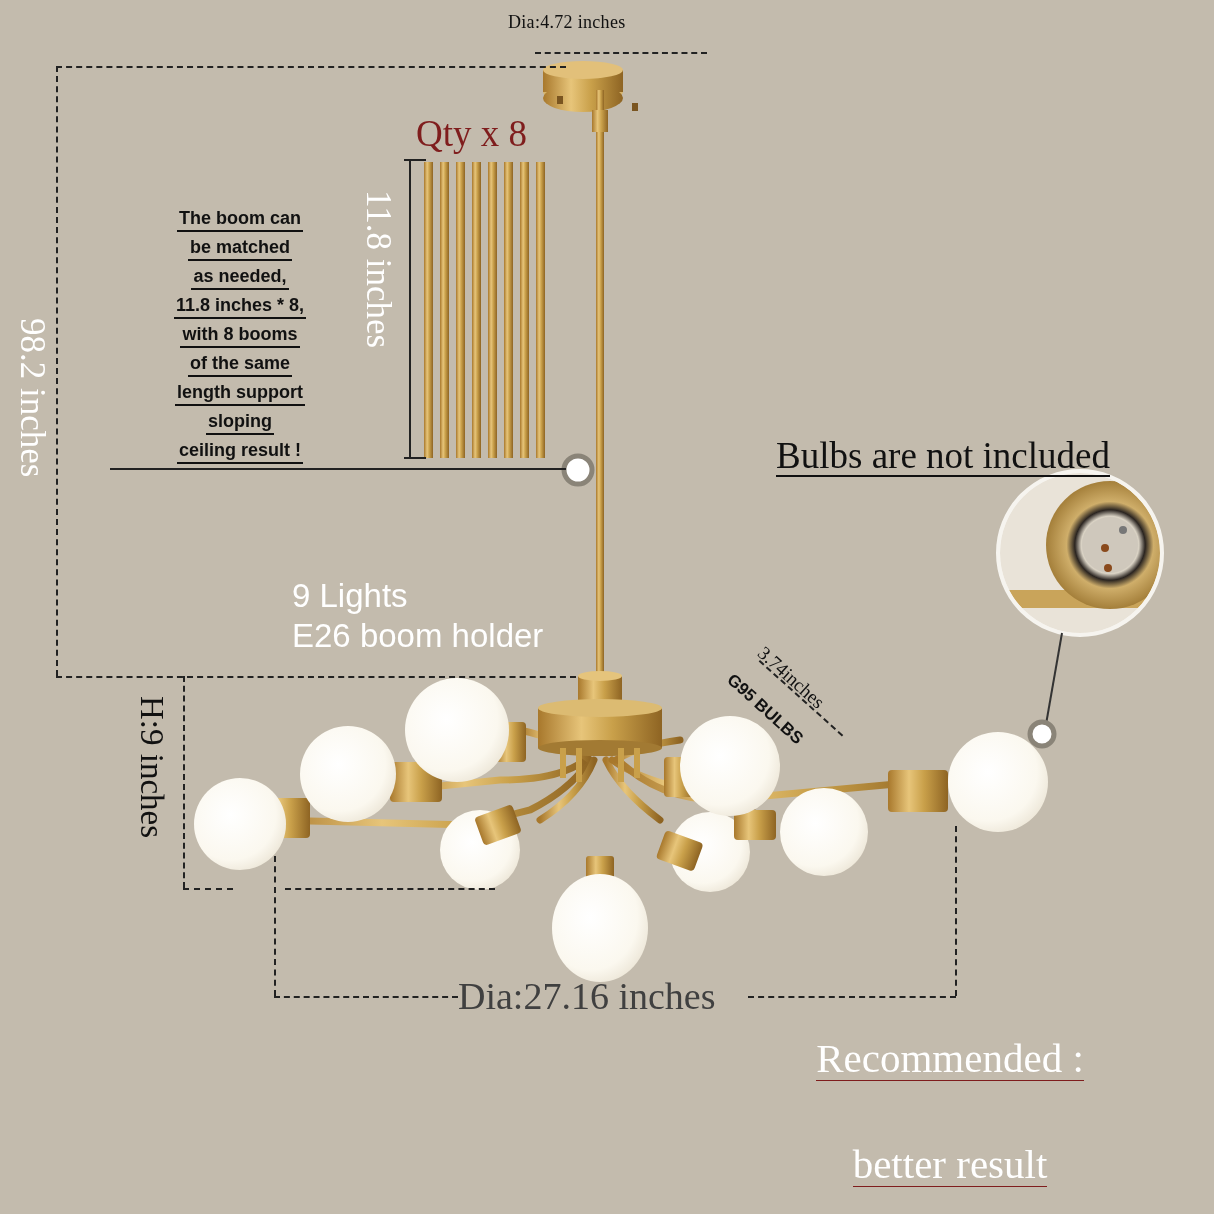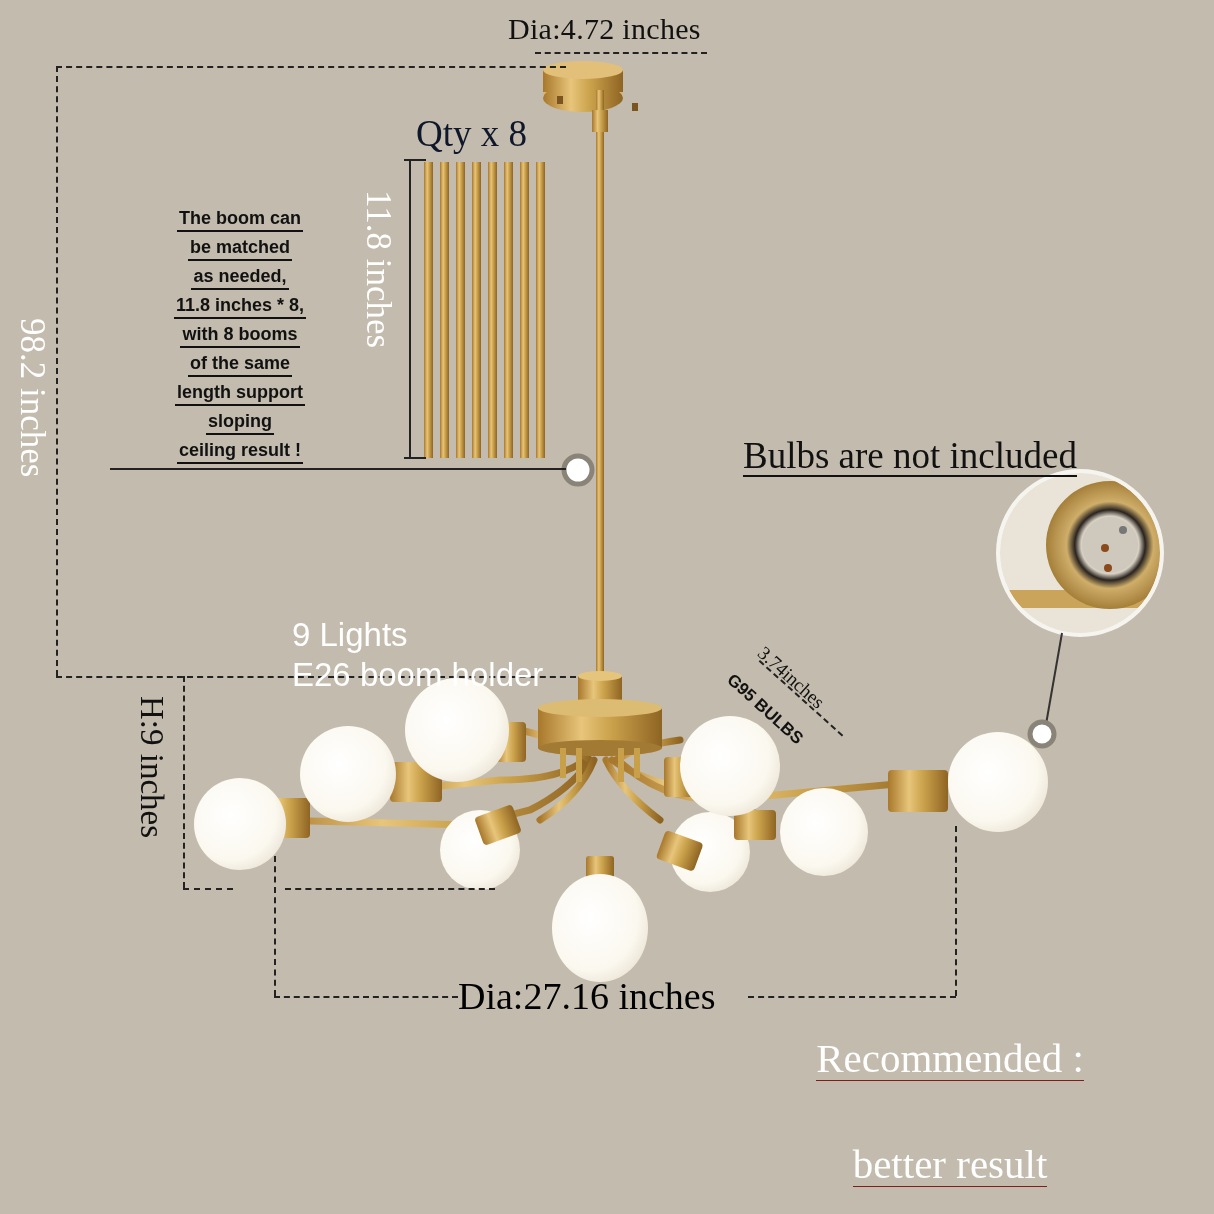--- a/index.html
+++ b/index.html
@@ -4,31 +4,31 @@
 <style>
   html,body{margin:0;padding:0;}
   body{width:1214px;height:1214px;background:#c3bbad;position:relative;overflow:hidden;font-family:"Liberation Serif",serif;}
   .abs{position:absolute;}
   .serif{font-family:"Liberation Serif","DejaVu Serif",serif;}
   .sans{font-family:"Liberation Sans","DejaVu Sans",sans-serif;}
   svg.scene{position:absolute;left:0;top:0;}
   .dash-h{position:absolute;height:0;border-top:2px dashed #222;}
   .dash-v{position:absolute;width:0;border-left:2px dashed #222;}
   .solid-h{position:absolute;height:0;border-top:2px solid #222;}
-  .dia-top{top:12px;left:508px;font-size:30px;color:#111;letter-spacing:0.3px;}
-  .qty{top:112px;left:416px;font-size:37px;color:#0f172a;}
+  .dia-top{top:12px;left:508px;font-size:18px;color:#111;letter-spacing:0.3px;}
+  .qty{top:112px;left:416px;font-size:37px;color:#7f1d1d;}
   .rot-w{color:#fff;transform-origin:left top;white-space:nowrap;}
   .note{left:140px;top:204px;width:200px;text-align:center;font-size:18px;line-height:29px;color:#111;font-weight:bold;}
   .note span{display:inline-block;border-bottom:2px solid #111;line-height:24px;padding:0 2px;}
-  .lights{left:292px;top:576px;color:#fff;font-size:33px;line-height:40px;margin-top:39px;}
-  .bulbs-note{left:710px;top:432px;font-size:37px;color:#111;text-align:center;line-height:47px;width:400px;}
+  .lights{left:292px;top:576px;color:#fff;font-size:33px;line-height:40px;}
+  .bulbs-note{left:710px;top:432px;font-size:37px;color:#111;text-align:right;line-height:47px;width:400px;}
   .bulbs-note span{border-bottom:2px solid #111;display:inline-block;line-height:38px;}
   .g95{color:#111;transform-origin:left top;white-space:nowrap;}
   .h9{color:#111;transform-origin:left top;white-space:nowrap;}
-  .dia-bottom{left:458px;top:974px;font-size:38px;color:#000000;}
+  .dia-bottom{left:458px;top:974px;font-size:38px;color:#404040;}
   .recommend{left:680px;top:1032px;width:540px;text-align:center;color:#fff;font-size:41px;line-height:53px;}
   .recommend span{display:inline-block;border-bottom:1px solid #7f1d1d;line-height:44px;}
 </style>
 </head>
 <body>
 
 <svg class="scene" width="1214" height="1214" viewBox="0 0 1214 1214">
   <defs>
     <linearGradient id="gold" x1="0" y1="0" x2="1" y2="0">
       <stop offset="0" stop-color="#a8782c"></stop>

